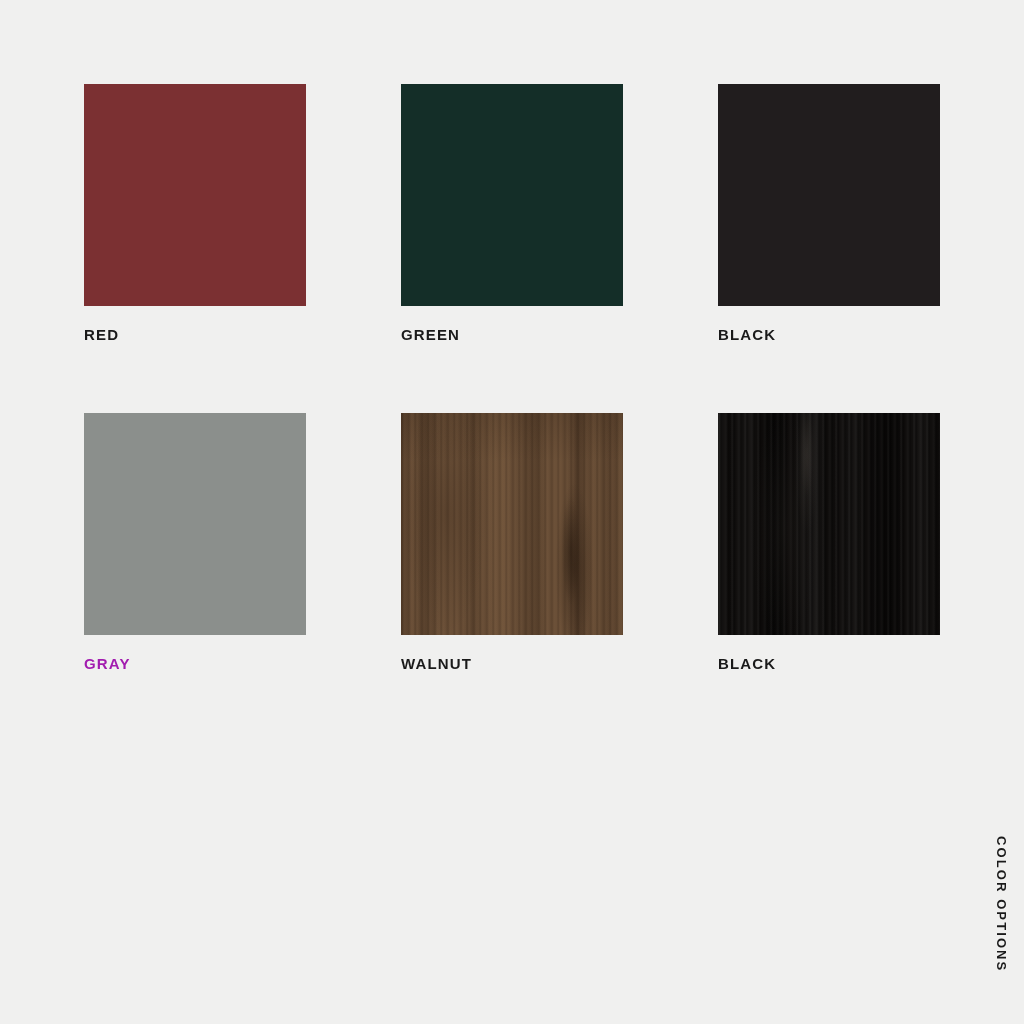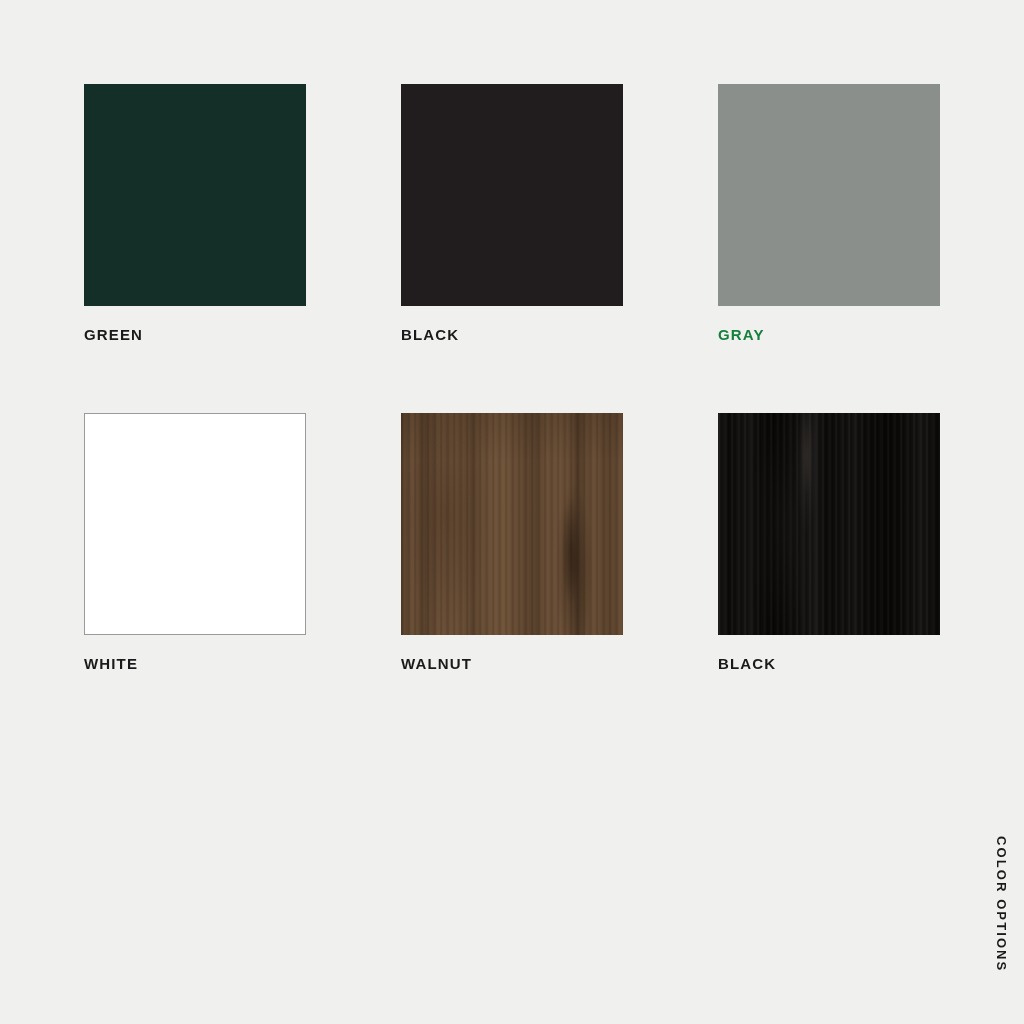--- a/index.html
+++ b/index.html
@@ -186,41 +186,41 @@
     text-orientation: mixed;
     white-space: nowrap;
     line-height: 1;
   }
 </style>
 </head>
 <body style="background: rgb(240, 240, 239);">
 
 <div id="swatch-grid">
 
+  <div class="swatch-cell">
+    <div class="swatch-chip" style="background: rgb(123, 48, 50);"></div>
+    <div class="swatch-label" style="color: rgb(26, 26, 26);">RED</div>
+  </div>
 
   <div class="swatch-cell">
     <div class="swatch-chip" style="background: rgb(20, 46, 40);"></div>
     <div class="swatch-label" style="color: rgb(26, 26, 26);">GREEN</div>
   </div>
 
 
   <div class="swatch-cell">
     <div class="swatch-chip" style="background: rgb(33, 29, 30);"></div>
     <div class="swatch-label" style="color: rgb(26, 26, 26);">BLACK</div>
   </div>
 
   <div class="swatch-cell">
     <div class="swatch-chip" style="background: rgb(139, 143, 140);"></div>
-    <div class="swatch-label" style="color: #15803d;">GRAY</div>
-  </div>
-
-  <div class="swatch-cell">
-    <div class="swatch-chip bordered" style="background: rgb(255, 255, 255);"></div>
-    <div class="swatch-label" style="color: rgb(26, 26, 26);">WHITE</div>
-  </div>
+    <div class="swatch-label" style="color: #a21caf;">GRAY</div>
+  </div>
+
 
 
   <div class="swatch-cell">
     <div class="swatch-chip wood wood-walnut">
       <span class="grain-streak"></span>
       <span class="grain-fine"></span>
       <span class="grain-figure"></span>
     </div>
     <div class="swatch-label" style="color: rgb(26, 26, 26);">WALNUT</div>
   </div>

